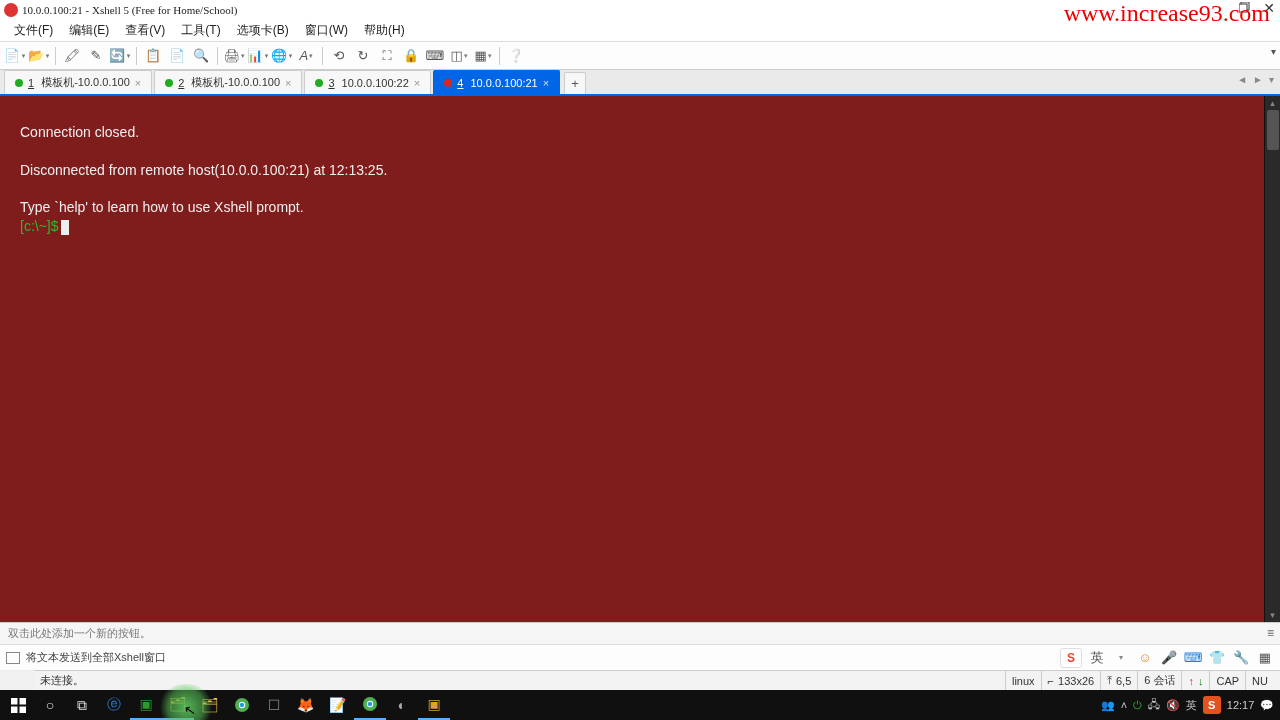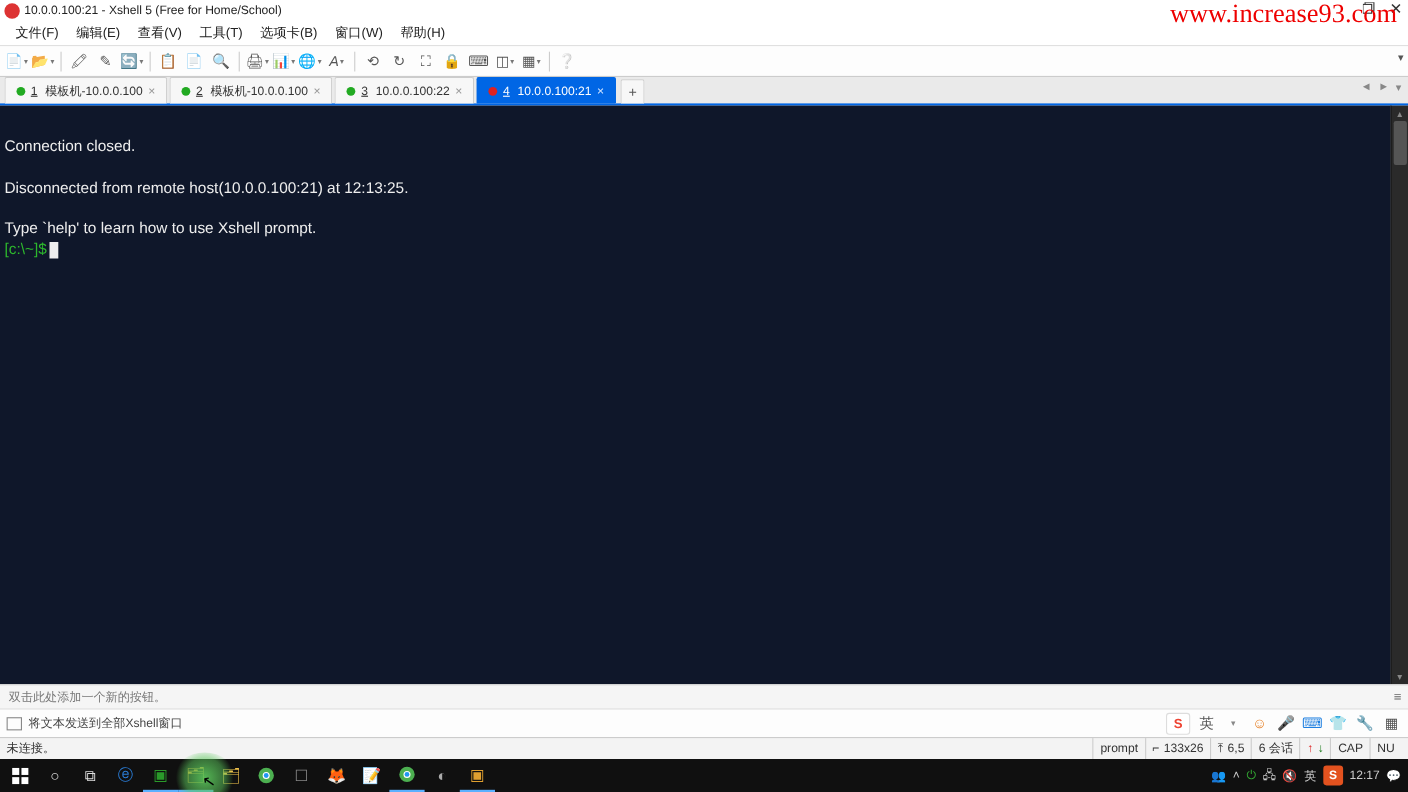--- a/index.html
+++ b/index.html
@@ -1,21 +1,21 @@
 <!DOCTYPE html>
 <html><head>
 <meta charset="utf-8">
 <style>
 * { margin: 0; padding: 0; box-sizing: border-box; font-family: "Segoe UI", Tahoma, sans-serif; }
 body { width: 1280px; height: 720px; overflow: hidden; background: #f0f0f0; display: flex; flex-direction: column; }
 
 
 .titlebar { height: 20px; background: #fff; display: flex; align-items: center; padding: 0 4px; font-size: 11px; position: relative; }
 .titlebar .logo { width: 14px; height: 14px; background: #d33; border-radius: 50%; margin-right: 4px; display:inline-block; }
-.titlebar .title { color: #222; }
+.titlebar .title { color: #222; font-family: Liberation Serif, serif; }
 .titlebar .controls { position: absolute; right: 2px; top: 0; display: flex; gap: 6px; align-items:flex-start; }
 .titlebar .controls span { width: 18px; height: 16px; display:flex; align-items:center; justify-content:center; font-size:10px; color:#333; cursor:default;}
 .watermark { position: absolute; right: 10px; top: 0px; font-family: Georgia, "Times New Roman", serif; font-weight: normal; font-size: 24px; color: #e00; z-index: 100; pointer-events:none;}
 
 
 .menubar { height: 22px; background: #fff; display: flex; align-items: center; padding: 0 6px; font-size: 12px; color: #222; border-bottom: 1px solid #ddd; }
 .menubar .item { padding: 2px 8px; cursor: default; }
 
 
 .toolbar { height: 28px; background: #fdfdfd; display: flex; align-items: center; padding: 0 4px; gap: 2px; border-bottom: 1px solid #ccc; position:relative;}
@@ -32,42 +32,42 @@
 .tab .dot.red { background:#d22; }
 .tab .num { text-decoration: underline; margin-right:2px;}
 .tab .close { margin-left:auto; font-size:11px; color:#999; }
 .tab.active { background:#0066e5; color:#fff; border-color:#0066e5; }
 .tab.active .close { color:#cfe3ff; }
 .newtab { width:22px; height:22px; background:#f7f7f7; border:1px solid #ccc; border-bottom:none; display:flex; align-items:center; justify-content:center; font-size:13px; color:#555; border-radius:2px 2px 0 0; margin-left:2px;}
 .tabnav { position:absolute; right:6px; top:4px; display:flex; gap:6px; font-size:10px; color:#888;}
 
 
 .terminal-wrap { flex:1; display:flex; position:relative; }
-.terminal { flex:1; background:#0f172a; color:#eee; font-family: Consolas, "Courier New", monospace; font-size:14px; line-height:1.35; padding:8px 4px; white-space:pre; position:relative; }
+.terminal { flex:1; background:#7f1d1d; color:#eee; font-family: Consolas, "Courier New", monospace; font-size:14px; line-height:1.35; padding:8px 20px; white-space:pre; position:relative; }
 .terminal .line { display:block; }
 .terminal .prompt-green { color:#2db82d; }
 .terminal .cursor { display:inline-block; width:8px; height:15px; background:#eee; vertical-align:middle; margin-left:2px;}
 .vscroll { width:16px; background:#2a2a2a; border-left:1px solid #111; display:flex; flex-direction:column; justify-content:space-between; align-items:center; color:#888; font-size:9px; padding:2px 0;}
 .vscroll .thumb { background:#555; width:12px; height:40px; border-radius:2px; margin-top:2px;}
 
 
 .composebar { height: 22px; background:#f5f5f5; border-top:1px solid #ccc; font-size:11px; color:#777; display:flex; align-items:center; padding:0 8px; position:relative;}
 .composebar .menu { position:absolute; right:6px; top:3px; font-size:12px; color:#666;}
 .sendbar { height: 26px; background:#fdfdfd; border-top:1px solid #ddd; display:flex; align-items:center; padding:0 6px; font-size:11px; color:#444; position:relative;}
 .sendbar .ico { width:14px; height:12px; border:1px solid #888; margin-right:6px; display:inline-block;}
 .sendbar .right-icons { position:absolute; right:6px; display:flex; gap:6px; align-items:center;}
 .sogou { width:22px; height:20px; background:#fff; border:1px solid #ddd; border-radius:3px; display:flex; align-items:center; justify-content:center; color:#e43; font-weight:bold; font-size:12px;}
 .ri { width:18px; height:18px; display:flex; align-items:center; justify-content:center; font-size:13px; color:#555;}
 .ri.orange { color:#e67e22;}
 .ri.blue { color:#1e7fe0;}
 .ri.green { color:#2a9a2a;}
 .ri.dd { font-size:8px; color:#888;}
 
 
-.statusbar { height: 20px; background:#f3f3f3; border-top:1px solid #ccc; display:flex; align-items:center; font-size:11px; color:#333; padding:0 6px;}
+.statusbar { height: 20px; background:#f3f3f3; border-top:1px solid #ccc; display:flex; align-items:center; font-size:11px; color:#333; padding:0 6px;margin-left:34px;}
 .statusbar .left { flex:1; }
 .statusbar .seg { padding:0 6px; border-left:1px solid #ccc; height:100%; display:flex; align-items:center; gap:4px;}
 .statusbar .seg:first-of-type { border-left:none;}
 .uparrow { color:#d22; font-size:11px;}
 .dnarrow { color:#1a7a1a; font-size:11px;}
 
 
 .wtaskbar { height: 30px; background: #101010; display:flex; align-items:center; padding:0 2px; position:relative;}
 .wbtn { width:32px; height:30px; display:flex; align-items:center; justify-content:center; color:#ddd; font-size:14px;}
 .wbtn.active { border-bottom:2px solid #5ab0ff;}
@@ -201,21 +201,21 @@
     <span class="ri blue">🎤</span>
     <span class="ri blue">⌨</span>
     <span class="ri">👕</span>
     <span class="ri green">🔧</span>
     <span class="ri">▦</span>
   </div>
 </div>
 
 <div class="statusbar">
   <div class="left">未连接。</div>
-  <div class="seg">prompt</div>
+  <div class="seg">linux</div>
   <div class="seg">
       <span>⌐</span>
       <span>133x26</span>
     </div>
   <div class="seg">
       <span>⤒</span>
       <span>6,5</span>
     </div>
   <div class="seg">6 会话</div>
   <div class="seg">

